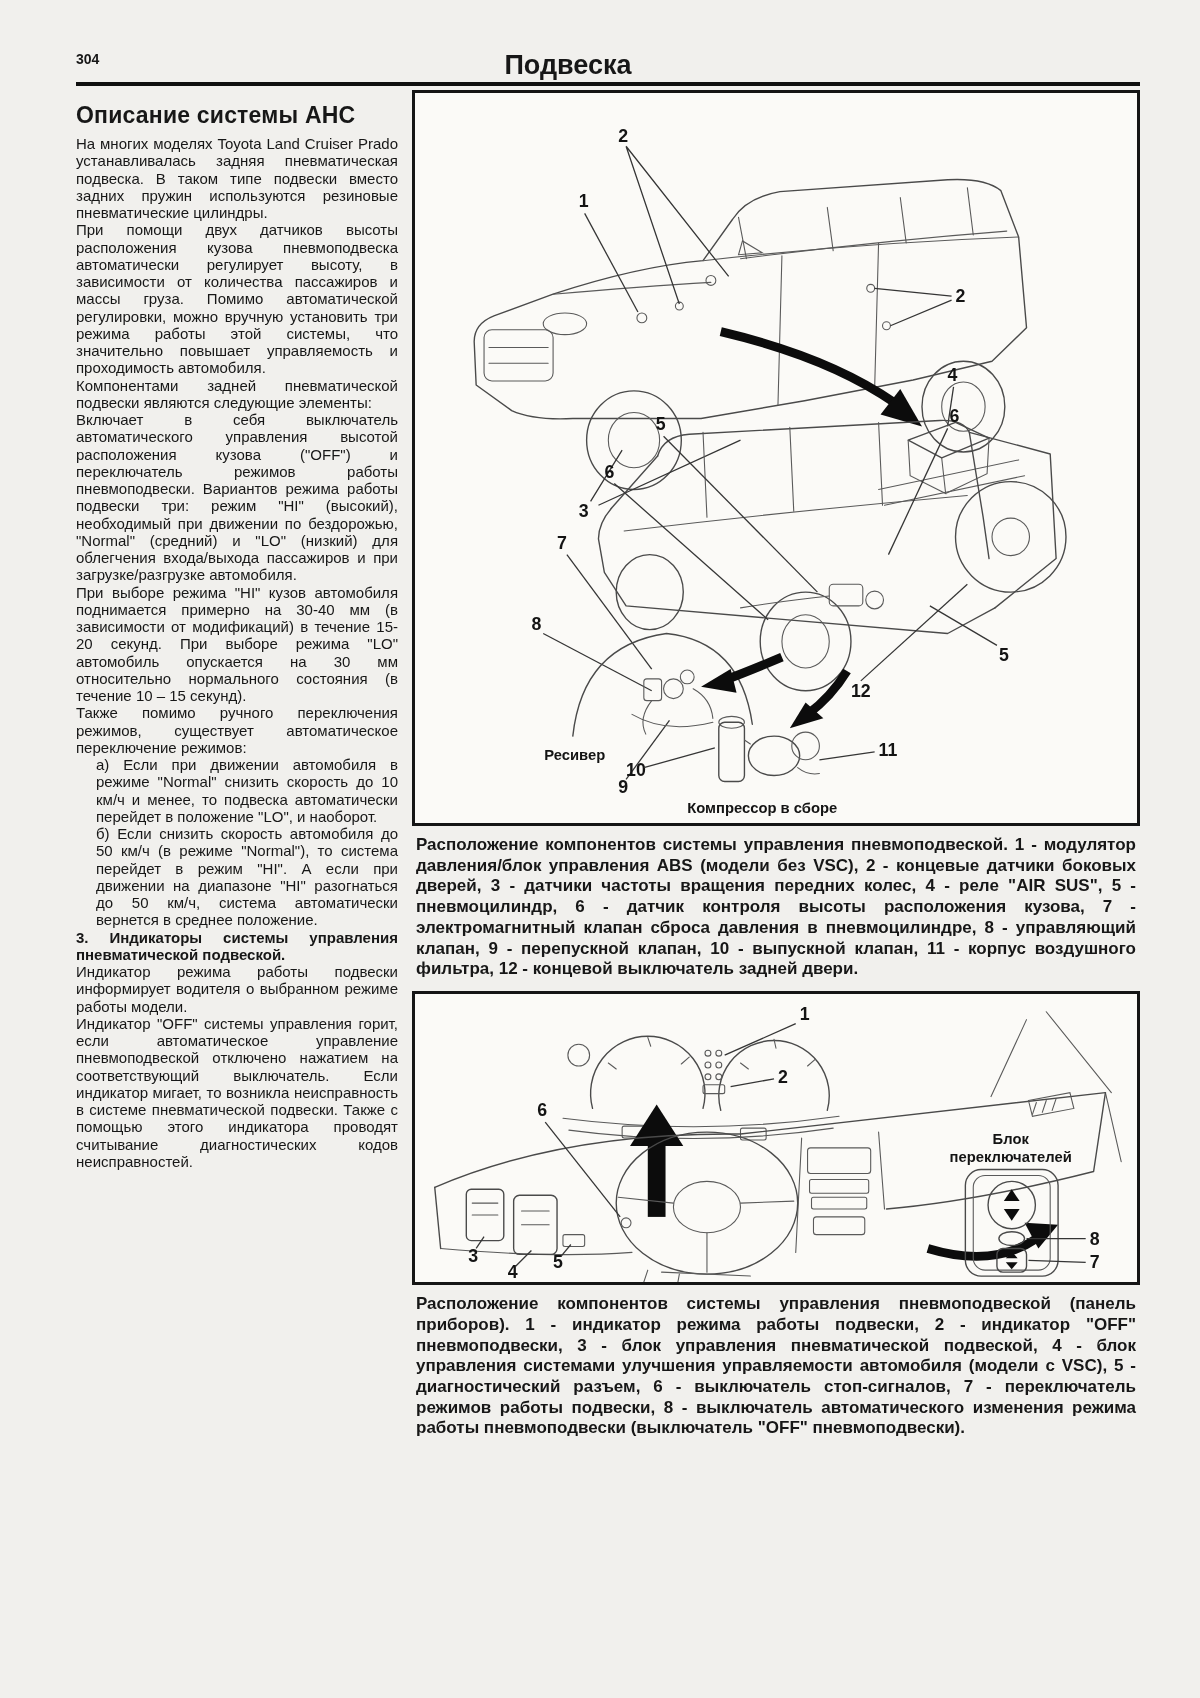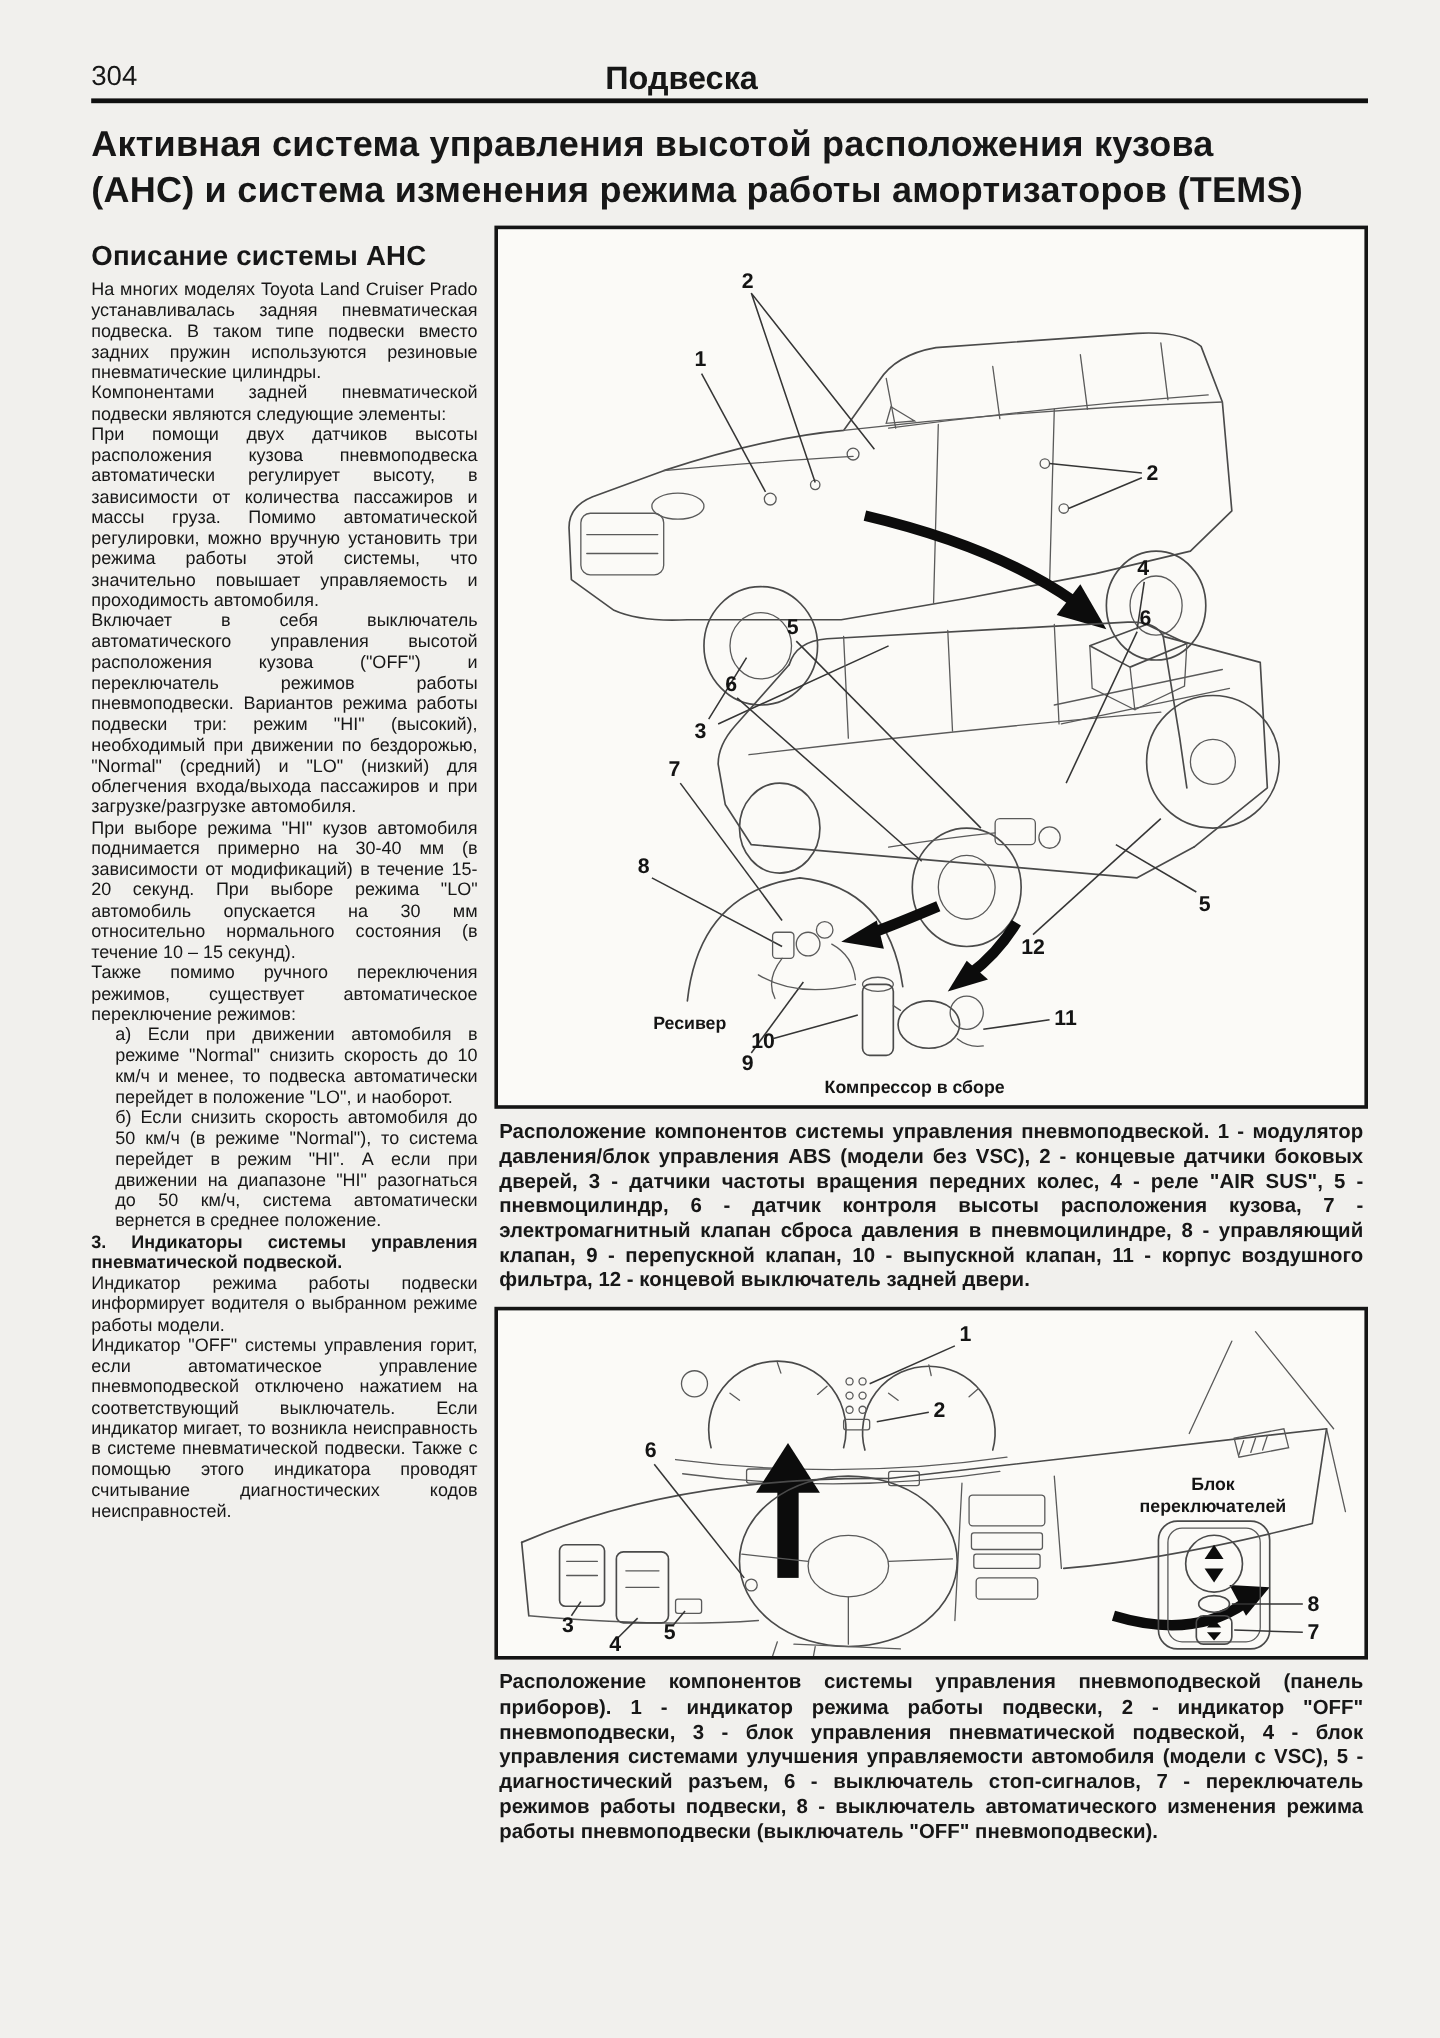--- a/index.html
+++ b/index.html
@@ -3,21 +3,21 @@
 <meta charset="utf-8">
 <style>
   html,body{margin:0;padding:0;background:#dcdbd8;}
   .page{
     position:relative;width:1200px;height:1698px;margin:0 auto;
     background:#f1f0ed;color:#171717;overflow:hidden;box-sizing:border-box;
     padding:50px 60px 36px 76px;
     font-family:"Liberation Sans",sans-serif;
   }
   .hdr{position:relative;height:28px;}
-  .hdr .pgnum{font-size:23px;font-weight:normal;}
+  .hdr .pgnum{font-size:14px;font-weight:bold;}
   .hdr .sect{position:absolute;left:0;right:80px;text-align:center;font-size:27px;font-weight:bold;}
   .hdr-rule{height:4px;background:#101010;margin-top:4px;}
   h1.title{
     margin:16px 0 10px;font-size:30px;line-height:1.27;font-weight:bold;
     letter-spacing:.2px;max-width:1020px;
   }
   .columns{display:flex;gap:14px;margin-top:4px;}
   .leftcol{width:322px;flex:none;margin-top:12px;}
   .rightcol{flex:1;min-width:0;}
   h2.subhead{margin:0 0 6px;font-size:23px;font-weight:bold;letter-spacing:.2px;}
@@ -40,29 +40,28 @@
 <body>
 
 <div class="page">
 
   <div class="hdr">
     <span class="pgnum">304</span>
     <span class="sect">Подвеска</span>
   </div>
   <div class="hdr-rule"></div>
 
-  <h1 class="title">Активная система управления высотой расположения кузова (АНС) и система изменения режима работы амортизаторов (TEMS)</h1>
 
   <div class="columns">
 
     <div class="leftcol">
       <h2 class="subhead">Описание системы АНС</h2>
       <p class="blk">На многих моделях Toyota Land Cruiser Prado устанавливалась задняя пневматическая подвеска. В таком типе подвески вместо задних пружин используются резиновые пневматические цилиндры.</p>
+      <p class="blk">При помощи двух датчиков высоты расположения кузова пневмоподвеска автоматически регулирует высоту, в зависимости от количества пассажиров и массы груза. Помимо автоматической регулировки, можно вручную установить три режима работы этой системы, что значительно повышает управляемость и проходимость автомобиля.</p>
       <p class="blk">Компонентами задней пневматической подвески являются следующие элементы:</p>
-      <p class="blk">При помощи двух датчиков высоты расположения кузова пневмоподвеска автоматически регулирует высоту, в зависимости от количества пассажиров и массы груза. Помимо автоматической регулировки, можно вручную установить три режима работы этой системы, что значительно повышает управляемость и проходимость автомобиля.</p>
       <p class="blk">Включает в себя выключатель автоматического управления высотой расположения кузова ("OFF") и переключатель режимов работы пневмоподвески. Вариантов режима работы подвески три: режим "HI" (высокий), необходимый при движении по бездорожью, "Normal" (средний) и "LO" (низкий) для облегчения входа/выхода пассажиров и при загрузке/разгрузке автомобиля.</p>
       <p class="blk">При выборе режима "HI" кузов автомобиля поднимается примерно на 30-40 мм (в зависимости от модификаций) в течение 15-20 секунд. При выборе режима "LO" автомобиль опускается на 30 мм относительно нормального состояния (в течение 10 – 15 секунд).</p>
       <p class="blk">Также помимо ручного переключения режимов, существует автоматическое переключение режимов:</p>
       <p class="blk sub">а) Если при движении автомобиля в режиме "Normal" снизить скорость до 10 км/ч и менее, то подвеска автоматически перейдет в положение "LO", и наоборот.</p>
       <p class="blk sub">б) Если снизить скорость автомобиля до 50 км/ч (в режиме "Normal"), то система перейдет в режим "HI". А если при движении на диапазоне "HI" разогнаться до 50 км/ч, система автоматически вернется в среднее положение.</p>
       <p class="blk bold">3. Индикаторы системы управления пневматической подвеской.</p>
       <p class="blk">Индикатор режима работы подвески информирует водителя о выбранном режиме работы модели.</p>
       <p class="blk">Индикатор "OFF" системы управления горит, если автоматическое управление пневмоподвеской отключено нажатием на соответствующий выключатель. Если индикатор мигает, то возникла неисправность в системе пневматической подвески. Также с помощью этого индикатора проводят считывание диагностических кодов неисправностей.</p>
     </div>
 

